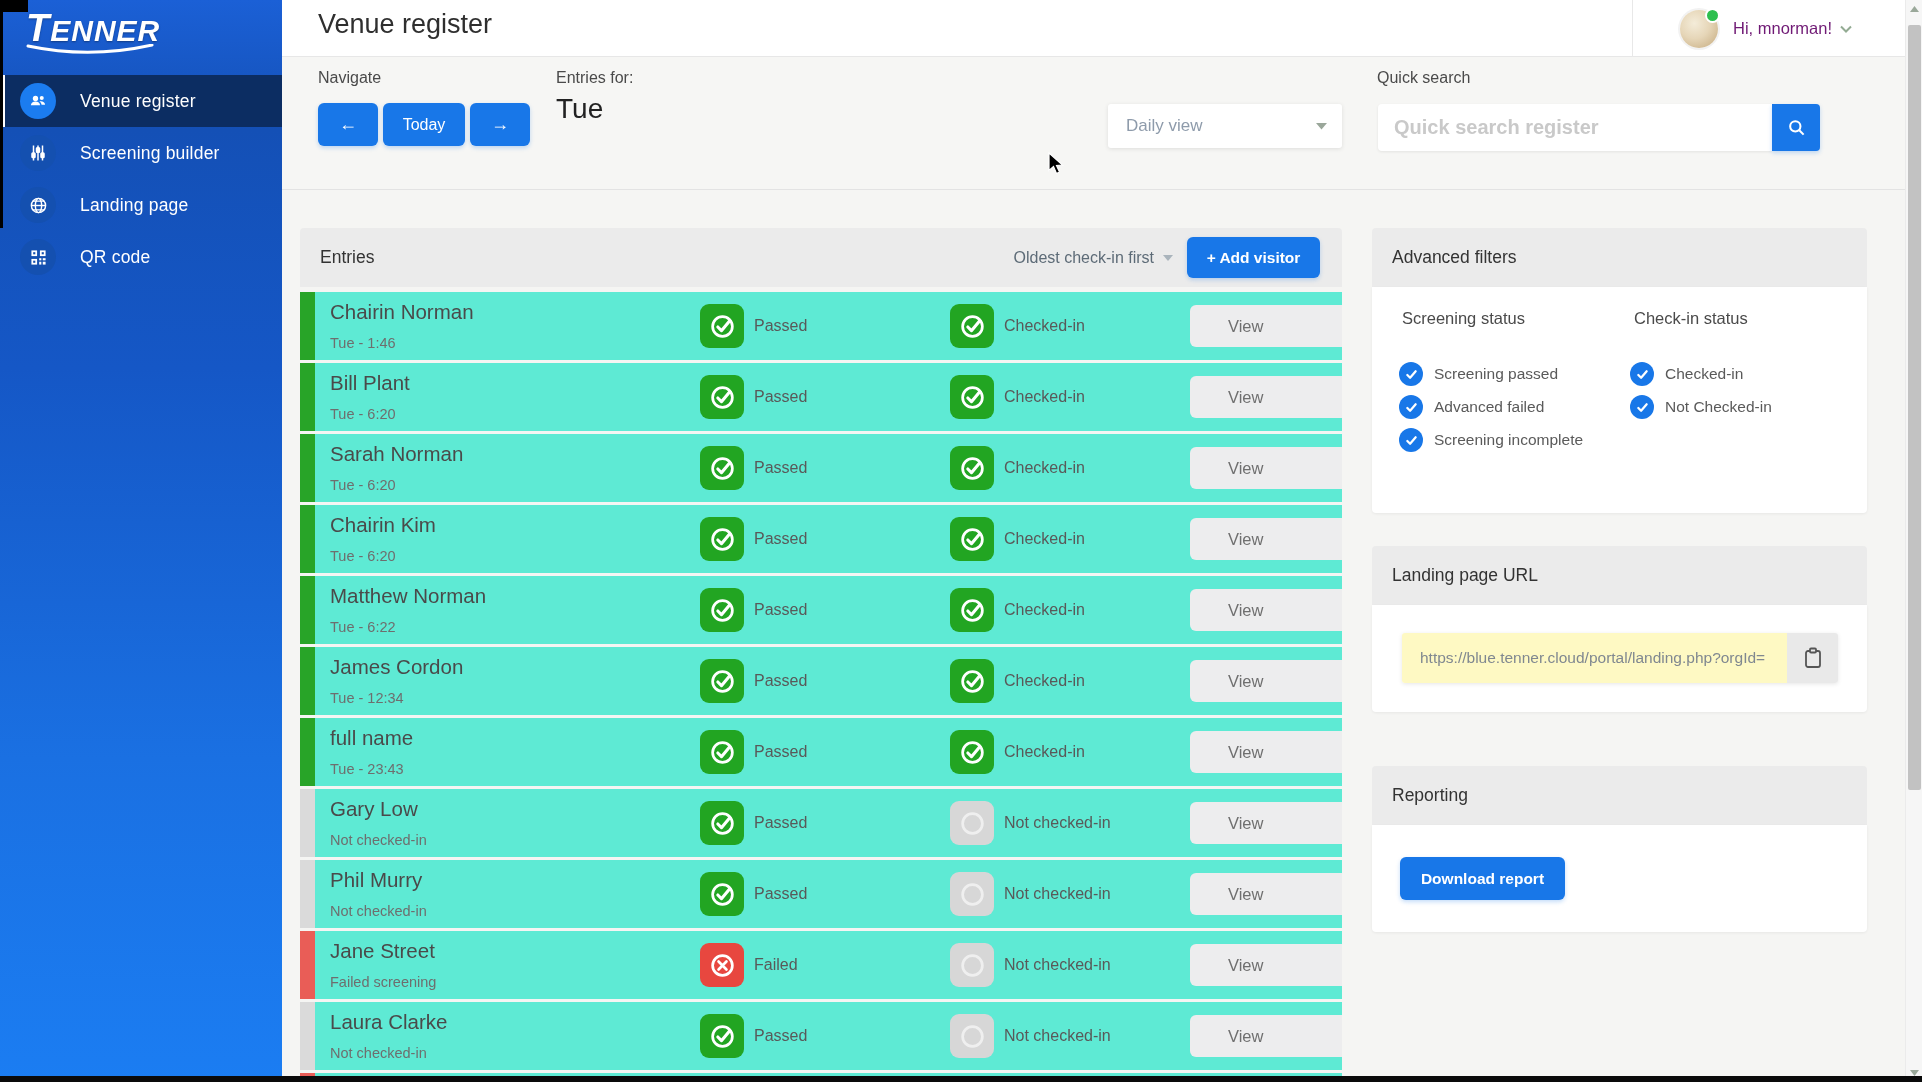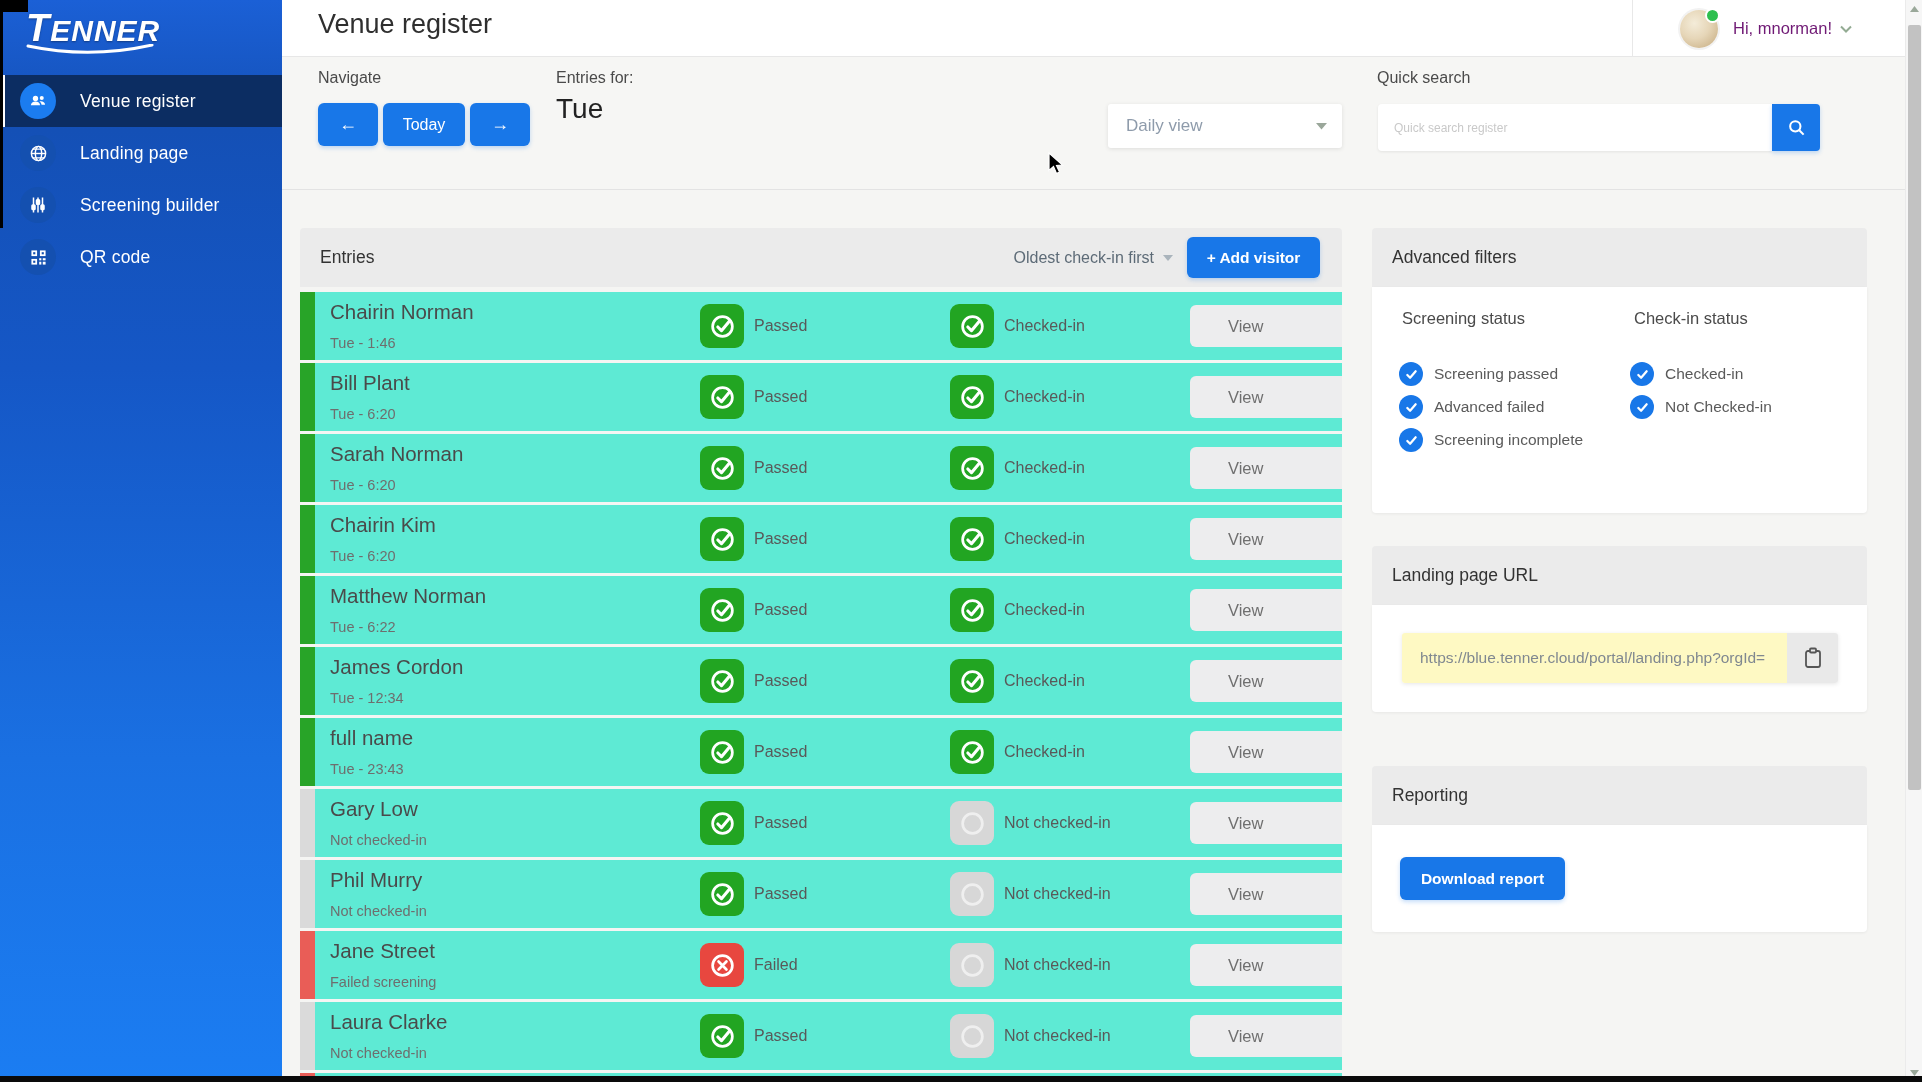--- a/index.html
+++ b/index.html
@@ -46,21 +46,21 @@
   .nav-btn{position:absolute;top:46px;height:43px;font-size:18px;}
   .btn-prev{left:36px;width:60px;} .btn-today{left:101px;width:82px;font-size:16px;font-weight:400;}
   .btn-next{left:188px;width:60px;}
   .entries-day{position:absolute;left:274px;top:36px;font-size:28px;color:#222;}
   .view-select{position:absolute;left:826px;top:47px;width:234px;height:44px;background:#fff;border-radius:3px;
        box-shadow:0 1px 4px rgba(0,0,0,.10);display:flex;align-items:center;justify-content:space-between;
        padding:0 14px 0 18px;box-sizing:border-box;cursor:pointer;}
   .view-select-text{font-size:17px;color:#8e9bab;}
   .qsearch{position:absolute;left:1096px;top:47px;width:442px;height:47px;display:flex;}
   .qsearch input{flex:1;border:none;outline:none;background:#fff;border-radius:4px 0 0 4px;
-       font-size:12px;color:#c2410c;padding:0 16px;font-family:inherit;box-shadow:0 1px 3px rgba(0,0,0,.08);}
+       font-size:20px;color:#c2410c;padding:0 16px;font-family:inherit;box-shadow:0 1px 3px rgba(0,0,0,.08);font-weight:bold;}
   .qsearch input::placeholder{color:#c9c9c9;}
   .qsearch-btn{width:48px;border-radius:0 4px 4px 0;display:flex;align-items:center;justify-content:center;}
 
   
   .visitors-card{position:absolute;left:300px;top:228px;width:1042px;height:860px;overflow:hidden;}
   .card-header{height:59px;background:#ebebeb;border-radius:4px 4px 0 0;position:relative;}
   .card-title{position:absolute;left:20px;top:0;height:59px;display:flex;align-items:center;
               font-size:17.5px;color:#333;}
   .sort-control{position:absolute;right:168px;top:0;height:59px;display:flex;align-items:center;cursor:pointer;}
   .sort-label{font-size:16px;color:#5d6b77;}
@@ -134,41 +134,41 @@
             <circle cx="9" cy="9" r="3.2"></circle>
               <path d="M3.5 17c0-2.8 2.5-4.5 5.5-4.5s5.5 1.7 5.5 4.5z"></path>
             <circle cx="16.5" cy="8.5" r="2.4"></circle>
               <path d="M15.2 12.2c2.9.1 5.3 1.7 5.3 4.3h-4.2c-.2-1.8-1.4-3.3-2.6-4 .4-.2 1-.3 1.5-.3z"></path>
           </svg>
         </span>
         <span class="nav-label">Venue register</span>
       </div>
       <div class="nav-item">
         <span class="icon-circle">
-          <svg width="19" height="19" viewBox="0 0 24 24" fill="none" stroke="#fff" stroke-width="1.8">
-            <circle cx="12" cy="12" r="9"></circle>
-              <ellipse cx="12" cy="12" rx="4" ry="9"></ellipse>
-            <line x1="3" y1="12" x2="21" y2="12"></line>
-              <path d="M4.5 6.5h15M4.5 17.5h15"></path>
-          </svg>
-        </span>
-        <span class="nav-label">Landing page</span>
-      </div>
-      <div class="nav-item">
-        <span class="icon-circle">
           <svg width="18" height="18" viewBox="0 0 24 24" stroke="#fff" stroke-width="2" fill="#fff">
             <line x1="6" y1="2" x2="6" y2="22"></line>
               <rect x="4" y="12" width="4" height="6" rx="1"></rect>
             <line x1="12" y1="2" x2="12" y2="22"></line>
               <rect x="10" y="5" width="4" height="6" rx="1"></rect>
             <line x1="18" y1="2" x2="18" y2="22"></line>
               <rect x="16" y="12" width="4" height="6" rx="1"></rect>
           </svg>
         </span>
         <span class="nav-label">Screening builder</span>
+      </div>
+      <div class="nav-item">
+        <span class="icon-circle">
+          <svg width="19" height="19" viewBox="0 0 24 24" fill="none" stroke="#fff" stroke-width="1.8">
+            <circle cx="12" cy="12" r="9"></circle>
+              <ellipse cx="12" cy="12" rx="4" ry="9"></ellipse>
+            <line x1="3" y1="12" x2="21" y2="12"></line>
+              <path d="M4.5 6.5h15M4.5 17.5h15"></path>
+          </svg>
+        </span>
+        <span class="nav-label">Landing page</span>
       </div>
       <div class="nav-item">
         <span class="icon-circle">
           <svg width="17" height="17" viewBox="0 0 24 24" fill="#fff">
             <rect x="2" y="2" width="8" height="8"></rect>
               <rect x="4.5" y="4.5" width="3" height="3" fill="#1450b0"></rect>
             <rect x="14" y="2" width="8" height="8"></rect>
               <rect x="16.5" y="4.5" width="3" height="3" fill="#1450b0"></rect>
             <rect x="2" y="14" width="8" height="8"></rect>
               <rect x="4.5" y="16.5" width="3" height="3" fill="#1450b0"></rect>

